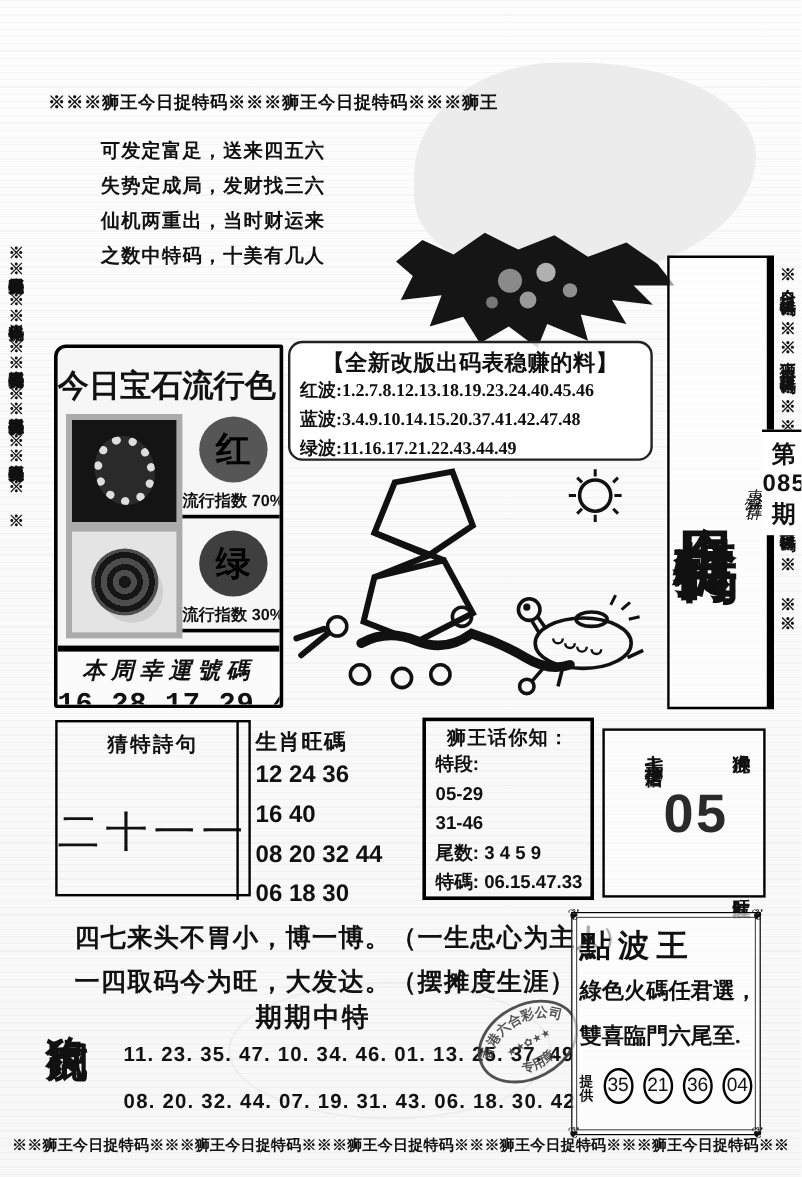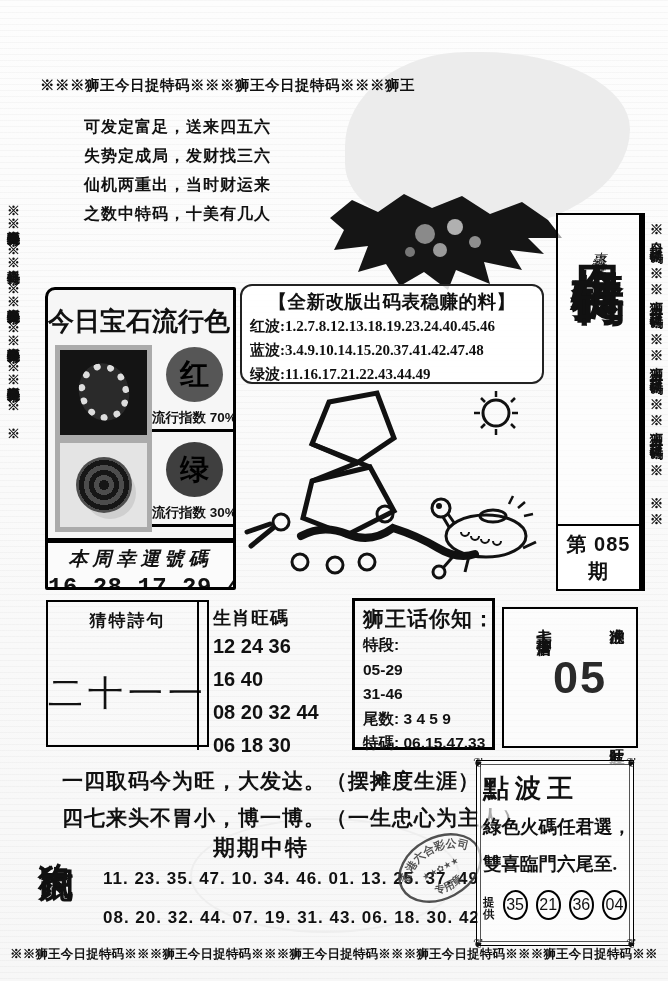--- a/index.html
+++ b/index.html
@@ -29,21 +29,21 @@
     border-radius:45% 55% 60% 40% / 55% 45% 60% 40%; }
   .faint-oval{ left:190px; top:818px; width:270px; height:115px; border:2px solid #eee; border-radius:50%; }
 
   
   .poem{ left:84px; top:112px; font-family:"Liberation Serif", serif; font-size:16px;
     line-height:29px; font-weight:700; letter-spacing:1px; }
 
   
   .masthead{ left:556px; top:213px; width:89px; height:378px;
     border:2px solid #000; border-right-width:6px; background:rgba(255,255,255,0.6);
-    display:flex; flex-direction:column; align-items:center; }
+    display:flex; flex-direction:row; align-items:center; }
   .masthead-title{ font-size:53px; font-weight:bold; letter-spacing:3px; line-height:1.12;
     margin-top:6px; font-family:"Liberation Sans", sans-serif;}
   .masthead-sub{ font-size:14px; font-family:"Liberation Serif", serif; font-style:italic;
     letter-spacing:4px; margin-top:4px; flex:1;}
   .masthead-issue{ width:100%; border-top:2px solid #000; text-align:center;
     font-size:20px; font-weight:bold; padding:5px 0 4px; letter-spacing:1px; background:#fff;}
 
   
   .gem-box{ left:45px; top:287px; width:191px; height:303px; border:3px solid #000;
     border-radius:10px 2px 2px 2px; background:#f6f6f6; overflow:hidden;}
@@ -76,21 +76,21 @@
 
   
   .riddle-box{ left:46px; top:600px; width:163px; height:147px; border:2px solid #000; background:transparent;}
   .riddle-title{ text-align:center; font-size:17px; font-weight:900; padding-top:7px; letter-spacing:2px;}
   .riddle-content{ text-align:center; font-family:"Liberation Serif", serif; font-size:35px;
     letter-spacing:5px; margin-top:38px; white-space:nowrap;}
   .zodiac-box{ left:197px; top:600px; width:142px; height:150px; border-left:2px solid #000; padding-left:14px;}
   .zodiac-title{ font-size:18px; font-weight:900; padding-top:6px; letter-spacing:1px;}
   .zodiac-row{ font-size:20px; font-weight:600; line-height:33px; font-family:"Liberation Sans", sans-serif; white-space:nowrap;}
   .tips-box{ left:352px; top:598px; width:143px; height:152px; border:3px solid #000; padding:4px 8px;}
-  .tips-title{ text-align:center; font-size:21px; font-weight:900; letter-spacing:1px; white-space:nowrap;}
+  .tips-title{ text-align:center; font-size:16px; font-weight:900; letter-spacing:1px; white-space:nowrap;}
   .tips-row{ font-size:15.5px; font-weight:bold; line-height:24.5px; white-space:nowrap;}
   .monkey-box{ left:502px; top:607px; width:136px; height:141px; border:2px solid #000;
     display:flex; justify-content:flex-end; padding:8px 10px; background:rgba(255,255,255,0.5);}
   .monkey-left{ font-size:15px; font-weight:bold; letter-spacing:2px;}
   .monkey-num{ font-size:45px; font-weight:600; color:#2a2a2a; align-self:center; letter-spacing:2px;}
   .monkey-right{ display:flex; flex-direction:column; justify-content:space-between; font-size:15px; font-weight:bold;}
 
   
   .sayings{ left:62px; top:763px; font-family:"Liberation Serif", serif; font-size:21px;
     font-weight:600; line-height:37px; letter-spacing:1px; white-space:nowrap;}
@@ -255,22 +255,22 @@
   <div class="abs monkey-box">
     <div class="monkey-left vtext">七十二变护唐僧</div>
     <div class="monkey-num">05</div>
     <div class="monkey-right">
       <span class="vtext">猴冲虎</span>
       <span class="vtext">旺红波</span>
     </div>
   </div>
 
   <div class="abs sayings">
+    <div>四七来头不胃小，博一博。（一生忠心为主人）</div>
     <div>一四取码今为旺，大发达。（摆摊度生涯）</div>
-    <div>四七来头不胃小，博一博。（一生忠心为主人）</div>
   </div>
 
   <div class="abs bottom-zodiac vtext">狗鼠虎</div>
   <div class="abs bottom-title">期期中特</div>
   <div class="abs num-row1">11. 23. 35. 47. 10. 34. 46. 01. 13. 25. 37. 49</div>
   <div class="abs num-row2">08. 20. 32. 44. 07. 19. 31. 43. 06. 18. 30. 42</div>
 
   <svg class="abs stamp" viewBox="0 0 100 88">
     <defs>
       <path id="arcT" d="M 10 56 A 40 30 0 1 1 90 56"></path>

